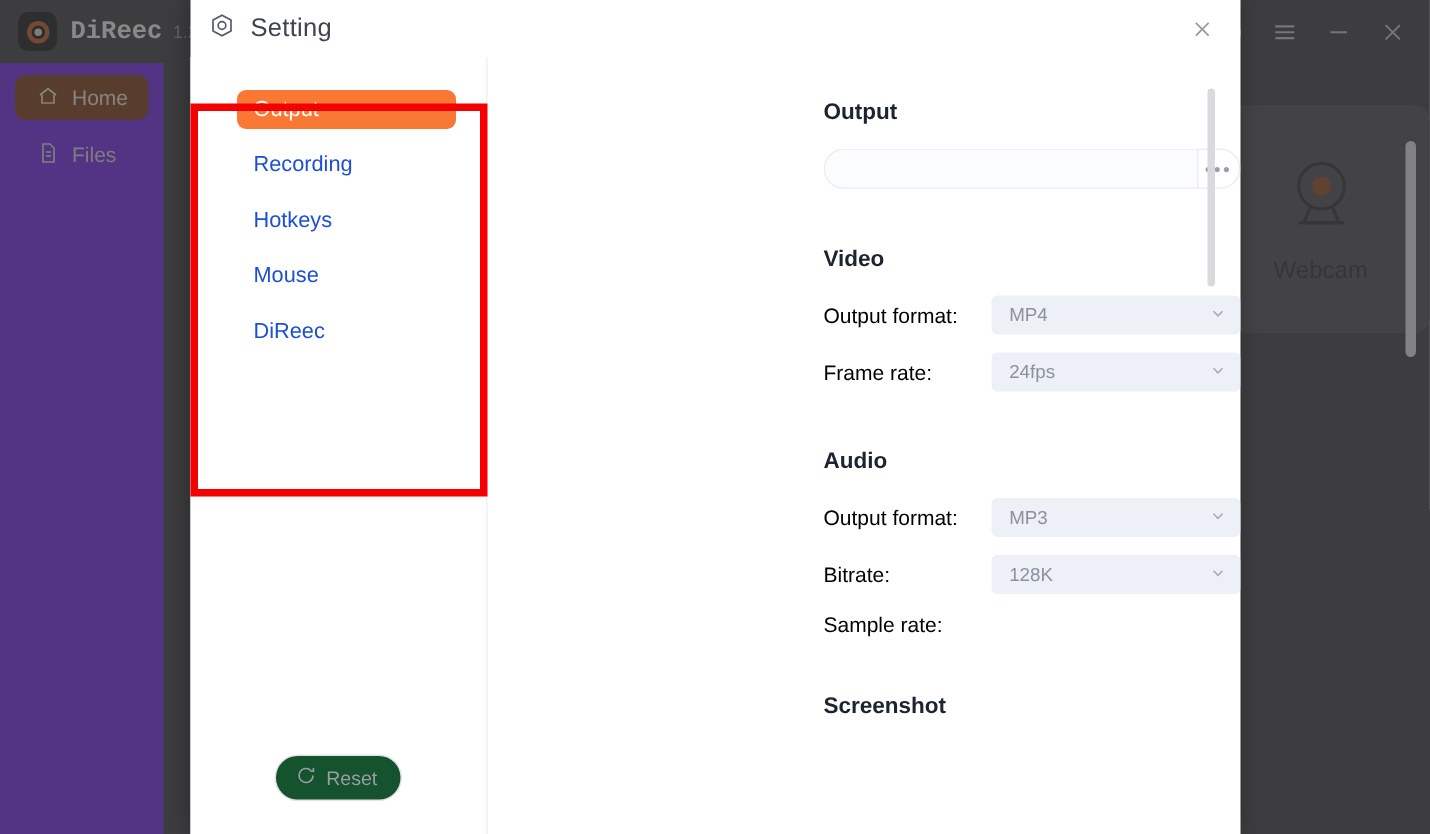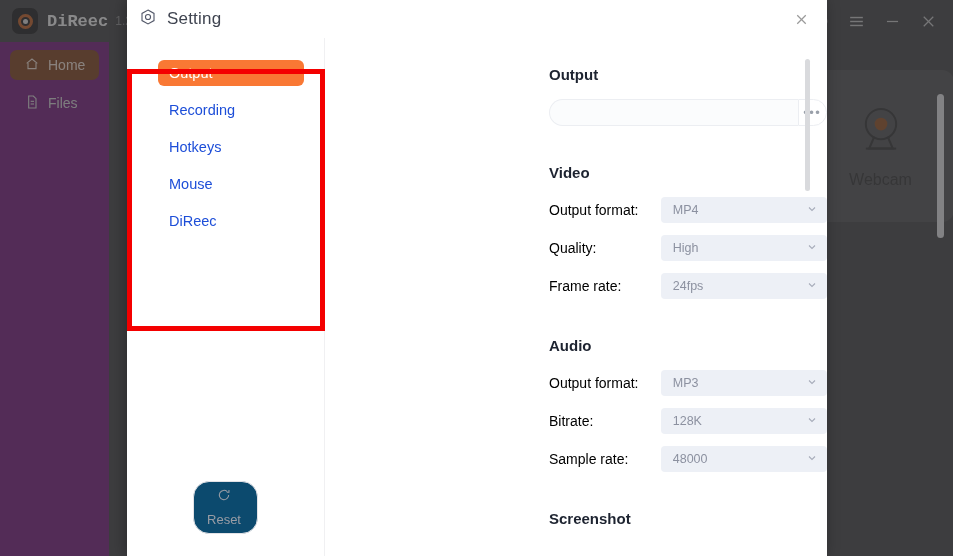--- a/index.html
+++ b/index.html
@@ -39,21 +39,21 @@
     display: flex; align-items: center; gap: 2px;
   }
   .win-btn {
     width: 34px; height: 34px;
     display: flex; align-items: center; justify-content: center;
     color: #bdbdbd;
   }
 
   .app-sidebar {
     position: absolute; left: 0; top: 42px; width: 109px; bottom: 0;
-    background: #701a75;
+    background: #6d28d9;
   }
   .nav-item {
     display: flex; align-items: center; gap: 8px;
     height: 30px; margin: 8px 10px 0 10px;
     padding-left: 14px; border-radius: 7px;
     color: #cdcdcd; font-size: 14px;
   }
   .nav-item.active { background: #7a3f1b; color: #e7d6cb; }
 
   .app-main {
@@ -112,21 +112,21 @@
   .tab.active { background: #f97834; color: #ffffff; }
 
   .reset-wrap {
     margin-top: auto; padding-bottom: 22px;
     display: flex; justify-content: center;
   }
   .reset-btn {
     display: flex; align-items: center; gap: 7px;
     padding: 6px 16px 6px 13px;
     border: 1px solid #e2e2e6; border-radius: 16px;
-    color: #9a9da5; font-size: 13px; background: #0c4a6e; flex-direction: column;
+    color: #9a9da5; font-size: 13px; background: #14532d;
   }
 
   
   .redbox {
     position: absolute; left: 0px; top: 31px;
     width: 198px; height: 262px;
     border: 5px solid #f40000;
     pointer-events: none; z-index: 5;
   }
 
@@ -342,31 +342,20 @@
             <div class="fselect">
               <span>MP4</span>
               <span class="chev">
                 <svg width="12" height="12" viewBox="0 0 24 24" fill="none" stroke="currentColor" stroke-width="2.2">
                     <polyline points="6,9 12,15 18,9"></polyline>
                   </svg>
               </span>
             </div>
           </div>
 
-          <div class="frow">
-            <div class="flabel">Quality:</div>
-            <div class="fselect">
-              <span>High</span>
-              <span class="chev">
-                <svg width="12" height="12" viewBox="0 0 24 24" fill="none" stroke="currentColor" stroke-width="2.2">
-                    <polyline points="6,9 12,15 18,9"></polyline>
-                  </svg>
-              </span>
-            </div>
-          </div>
 
           <div class="frow">
             <div class="flabel">Frame rate:</div>
             <div class="fselect">
               <span>24fps</span>
               <span class="chev">
                 <svg width="12" height="12" viewBox="0 0 24 24" fill="none" stroke="currentColor" stroke-width="2.2">
                     <polyline points="6,9 12,15 18,9"></polyline>
                   </svg>
               </span>
@@ -394,28 +383,20 @@
               <span class="chev">
                 <svg width="12" height="12" viewBox="0 0 24 24" fill="none" stroke="currentColor" stroke-width="2.2">
                     <polyline points="6,9 12,15 18,9"></polyline>
                   </svg>
               </span>
             </div>
           </div>
 
           <div class="frow">
             <div class="flabel">Sample rate:</div>
-            <div class="fselect">
-              <span>48000</span>
-              <span class="chev">
-                <svg width="12" height="12" viewBox="0 0 24 24" fill="none" stroke="currentColor" stroke-width="2.2">
-                    <polyline points="6,9 12,15 18,9"></polyline>
-                  </svg>
-              </span>
-            </div>
           </div>
 
           <div class="sec-title gap">Screenshot</div>
 
         </div>
 
         <div class="mscroll"></div>
       </div>
 
     </div>

